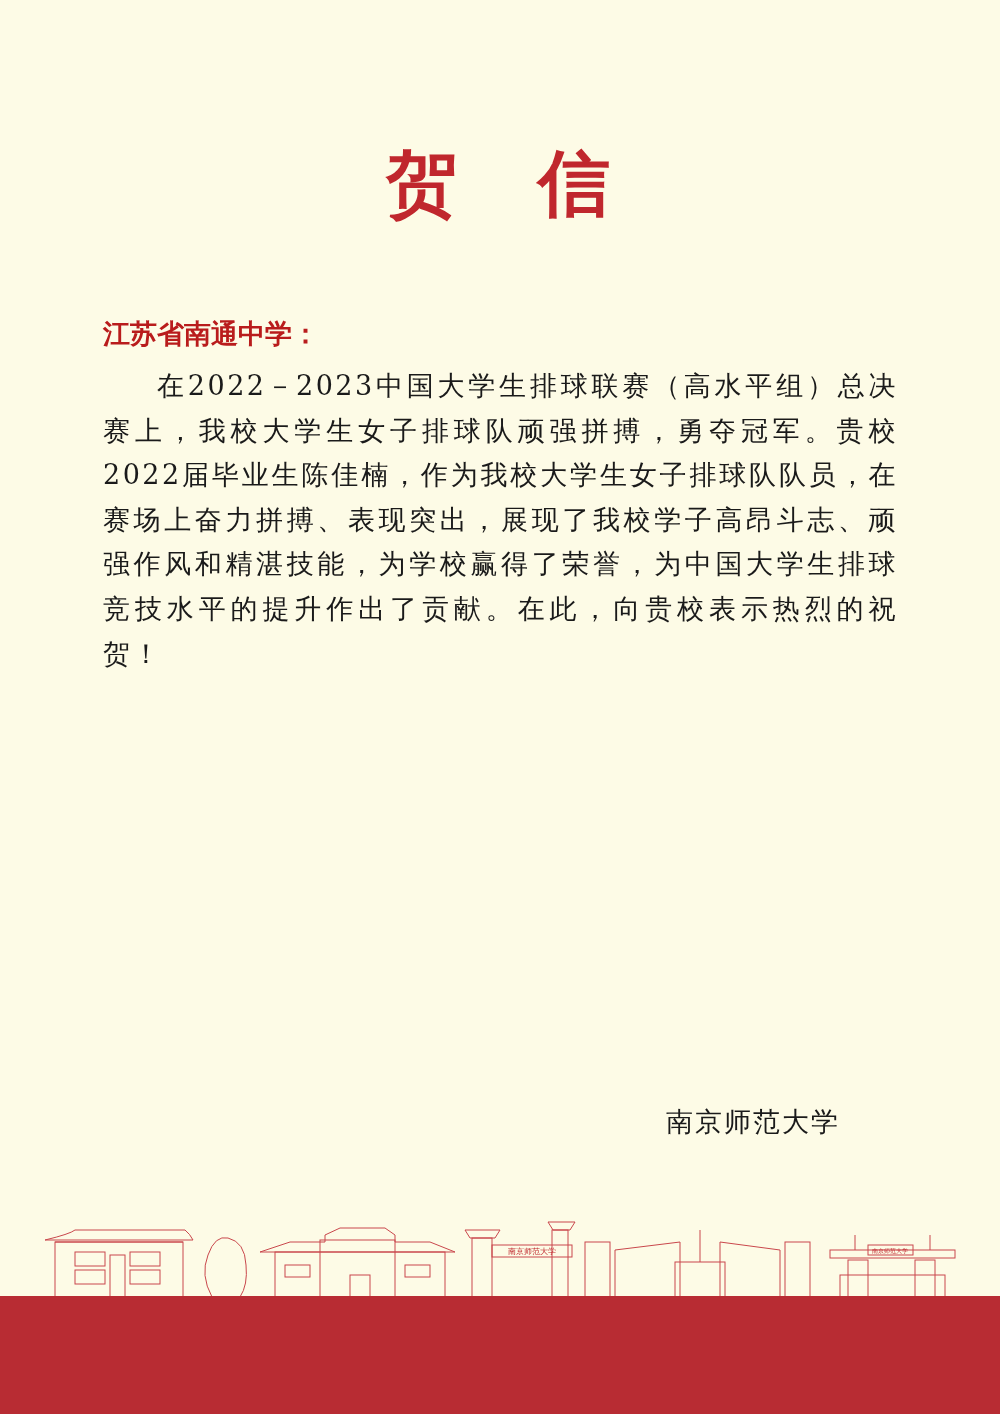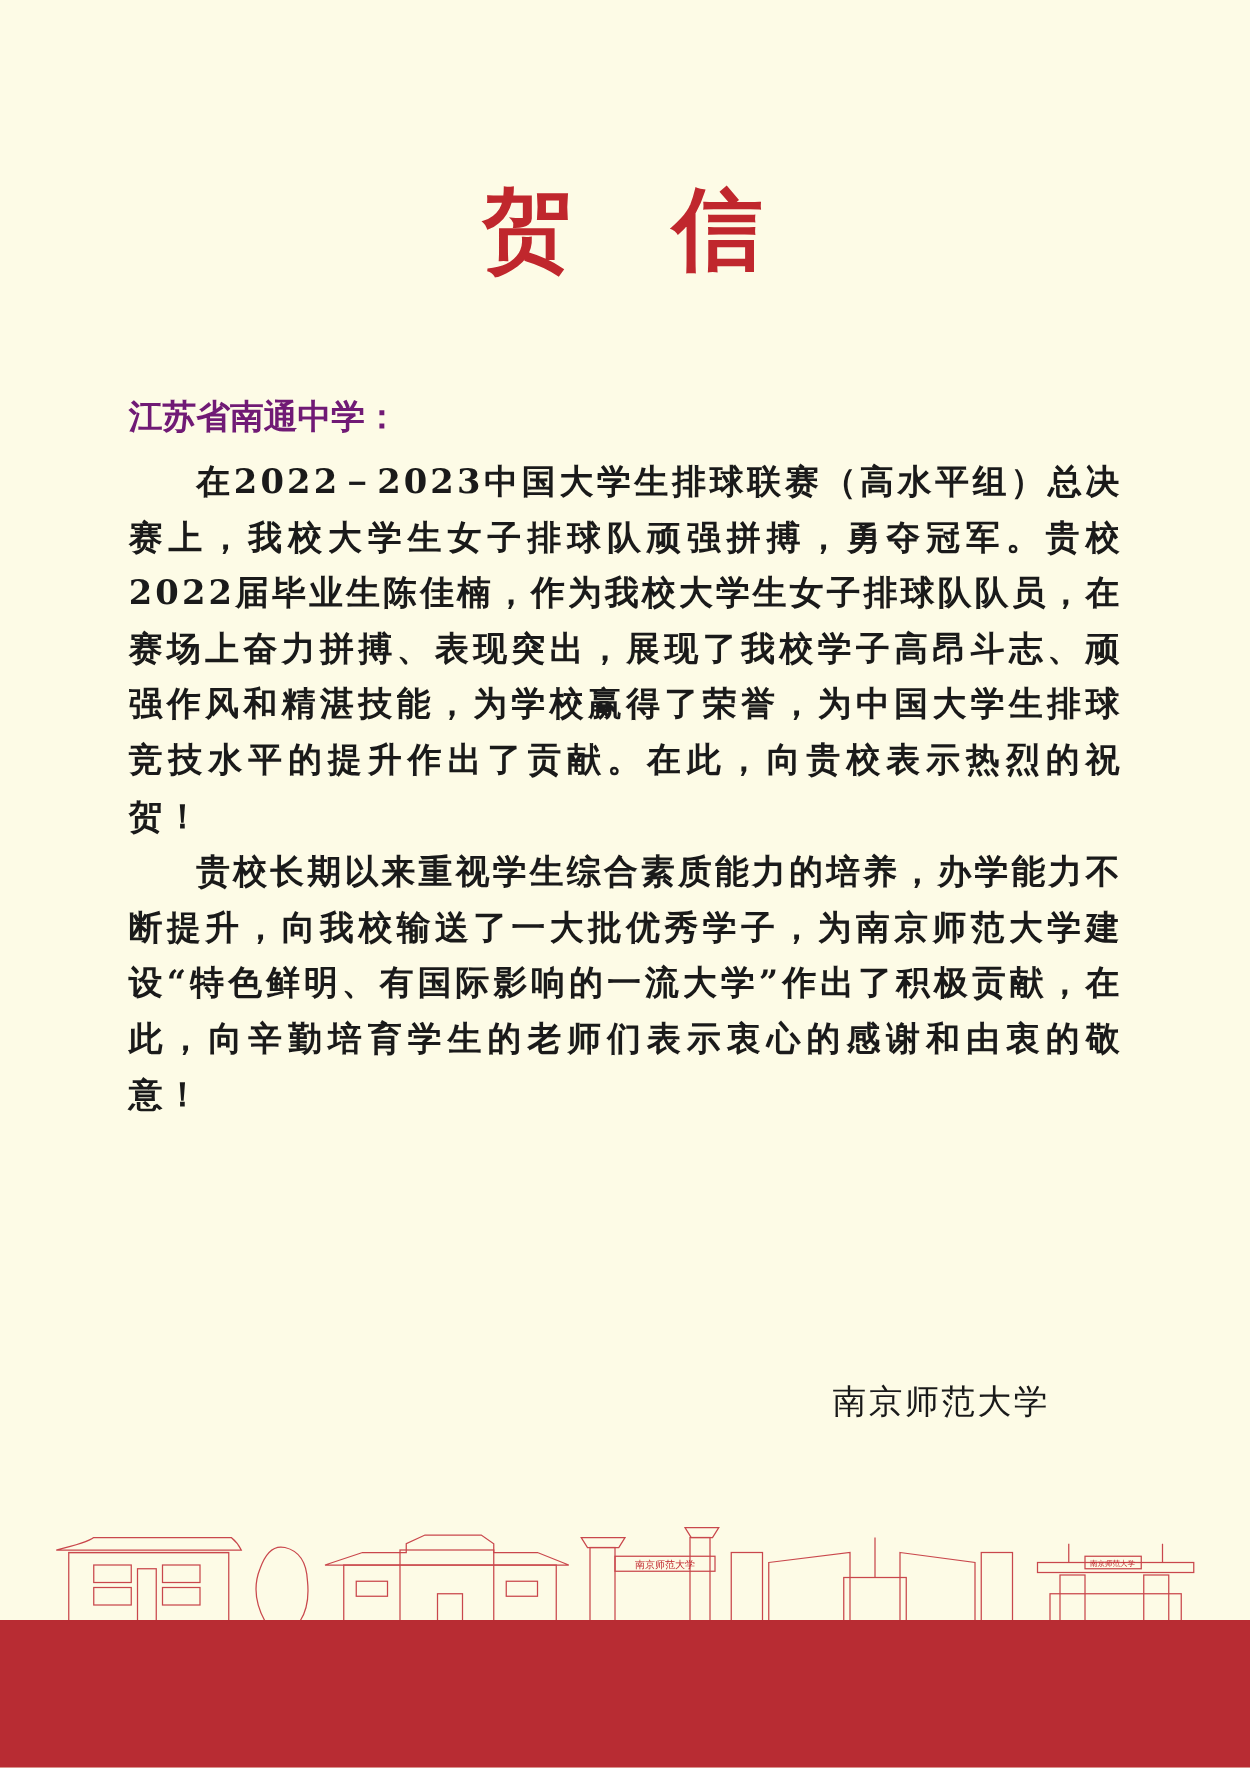--- a/index.html
+++ b/index.html
@@ -12,27 +12,27 @@
   .title {
     position: absolute; top: 138px; left: 0; width: 996px;
     text-align: center; font-size: 72px; font-weight: bold;
     color: #c0272d; letter-spacing: 80px; text-indent: 80px;
     font-family: "DejaVu Serif", serif;
     line-height: 90px;
   }
   .salutation {
     position: absolute; top: 314px; left: 103px;
     font-family: "DejaVu Sans", "Liberation Sans", sans-serif;
-    font-weight: bold; font-size: 27px; color: #701a75;
+    font-weight: bold; font-size: 27px; color: #b91c1c;
     line-height: 40px;
   }
   .body {
     position: absolute; top: 364px; left: 103px; width: 795px;
     font-size: 27px; line-height: 44.6px;
-    text-align: justify; letter-spacing: 2.5px; font-weight: bold;
+    text-align: justify; letter-spacing: 2.5px;
   }
   .body p { margin: 0; text-indent: 2em; }
   .signature {
     position: absolute; top: 1100px; left: 662px;
     font-size: 27px; line-height: 44px; letter-spacing: 2px;
   }
   .signature div { white-space: nowrap; }
   .skyline {
     position: absolute; left: 0; top: 1220px; width: 1000px; height: 80px;
   }
@@ -43,21 +43,20 @@
 </style>
 </head>
 <body>
 
 <div class="title">贺信</div>
 
 <div class="salutation">江苏省南通中学：</div>
 
 <div class="body">
   <p>在2022－2023中国大学生排球联赛（高水平组）总决赛上，我校大学生女子排球队顽强拼搏，勇夺冠军。贵校2022届毕业生陈佳楠，作为我校大学生女子排球队队员，在赛场上奋力拼搏、表现突出，展现了我校学子高昂斗志、顽强作风和精湛技能，为学校赢得了荣誉，为中国大学生排球竞技水平的提升作出了贡献。在此，向贵校表示热烈的祝贺！</p>
-  <p>贵校长期以来重视学生综合素质能力的培养，办学能力不断提升，向我校输送了一大批优秀学子，为南京师范大学建设“特色鲜明、有国际影响的一流大学”作出了积极贡献，在此，向辛勤培育学生的老师们表示衷心的感谢和由衷的敬意！</p>
 </div>
 
 <div class="signature">
   <div style="padding-left:4px;">南京师范大学</div>
 </div>
 
 <svg class="skyline" viewBox="0 0 1000 80" xmlns="http://www.w3.org/2000/svg">
   <g fill="none" stroke="#c9474c" stroke-width="1">
 
     <g>

